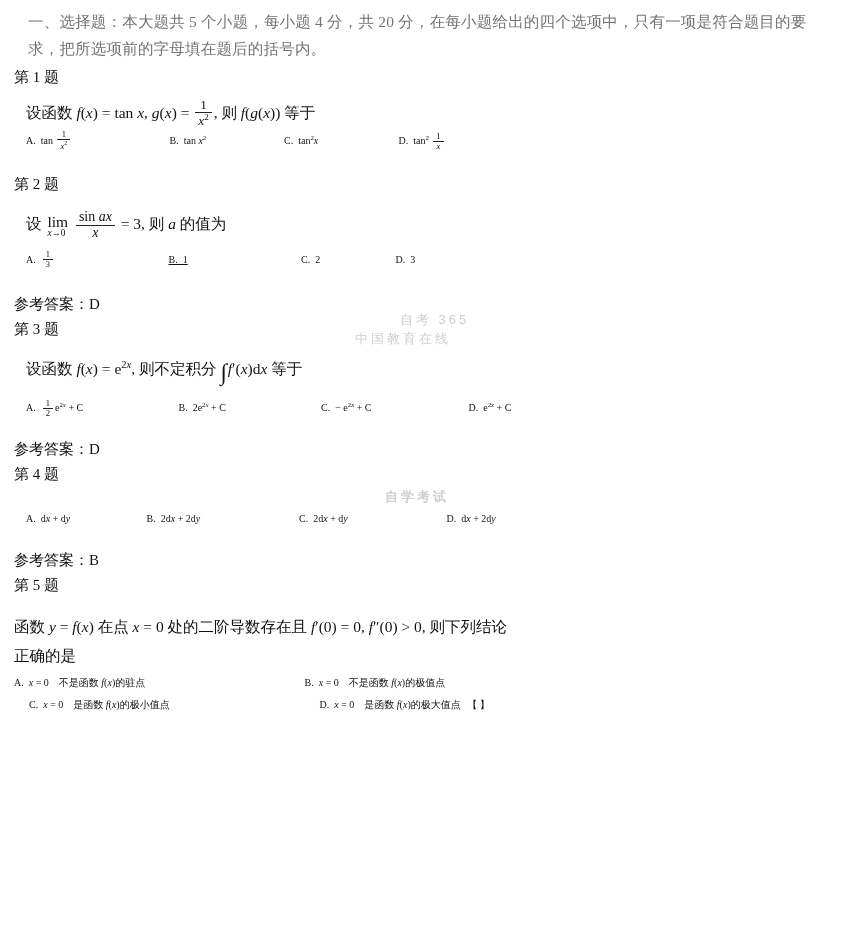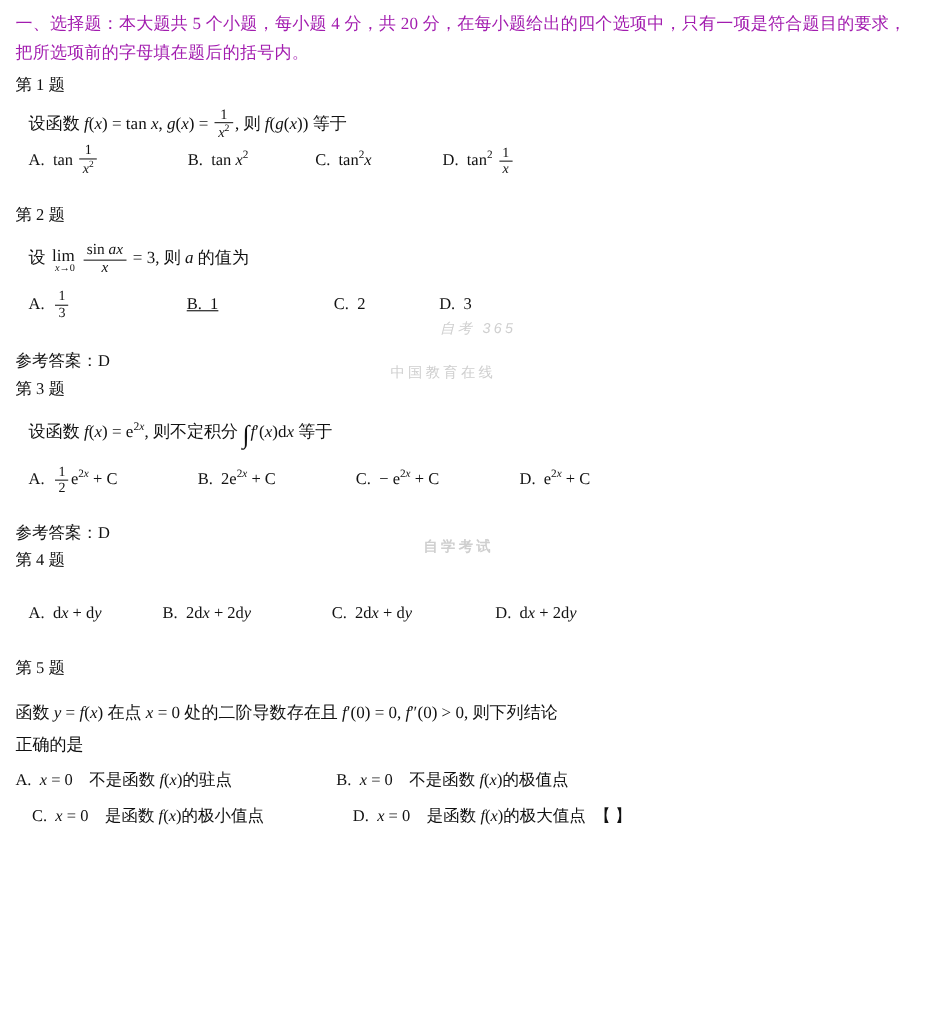--- a/index.html
+++ b/index.html
@@ -20,21 +20,22 @@
     height: 928px;
     padding: 0;
     position: relative;
     box-sizing: border-box;
   }
   .intro {
     font-size: 15.5px;
     line-height: 1.75;
     padding: 8px 14px 0 14px;
     letter-spacing: 0.2px;
-    color: #a21caf;
+    color: #737373;
+    margin-left: 14px;
   }
   .qlabel {
     font-size: 15px;
     padding: 6px 14px 0 14px;
     color: #111;
   }
   .answer {
     font-size: 15px;
     padding: 4px 14px 0 14px;
     color: #111;
@@ -43,21 +44,21 @@
     padding: 10px 0 4px 26px;
     font-size: 15px;
     color: #111;
   }
   .stem {
     font-size: 15.5px;
     line-height: 2.0;
     white-space: nowrap;
   }
   .opts {
-    font-size: 15px;
+    font-size: 10px;
     line-height: 2.1;
     white-space: nowrap;
     margin-top: 2px;
   }
   .opts span.opt {
     display: inline-block;
   }
   
   .mi { font-style: italic; font-family: "Liberation Serif", serif; }
   .frac {
@@ -74,21 +75,21 @@
     border-bottom: 1px solid #222;
   }
   .frac .den {
     display: block;
     padding: 0 3px;
   }
   sup { font-size: 0.68em; vertical-align: super; }
   sub { font-size: 0.68em; vertical-align: sub; }
   .lim {
     display: inline-block;
-    text-align: right;
+    text-align: left;
     vertical-align: -0.45em;
     margin: 0 2px;
     line-height: 1.0;
   }
   .lim .limtop { display: block; font-size: 1em; }
   .lim .limbot { display: block; font-size: 0.6em; }
   .intgl {
     font-size: 1.5em;
     vertical-align: -0.25em;
     font-family: "Liberation Serif", serif;
@@ -110,21 +111,21 @@
     white-space: nowrap;
     font-family: "Liberation Sans", sans-serif;
   }
   .spacer-md { height: 14px; }
 </style>
 </head>
 <body>
 
 <div class="page">
 
-  <div class="ghost" style="left:400px; top:290px;font-style:italic;">自考 365</div>
+  <div class="ghost" style="left:400px; top:311px;">自考 365</div>
   <div class="ghost" style="left:355px; top:330px;">中国教育在线</div>
   <div class="ghost" style="left:385px; top:488px;font-weight:bold;">自学考试</div>
 
   <div class="intro">一、选择题：本大题共 5 个小题，每小题 4 分，共 20 分，在每小题给出的四个选项中，只有一项是符合题目的要求，把所选项前的字母填在题后的括号内。</div>
 
   <div class="qlabel">第 1 题</div>
   <div class="qbody">
     <div class="stem">
       <span>设函数</span>
       <span class="mi">f</span>(<span class="mi">x</span>) = tan <span class="mi">x</span>,
@@ -191,20 +192,23 @@
   <div class="qlabel">第 4 题</div>
   <div class="qbody" style="padding-top:22px;">
     <div class="opts">
       <span class="opt" style="width:118px;">A.&nbsp; d<span class="mi">x</span> + d<span class="mi">y</span></span>
       <span class="opt" style="width:150px;">B.&nbsp; 2d<span class="mi">x</span> + 2d<span class="mi">y</span></span>
       <span class="opt" style="width:145px;">C.&nbsp; 2d<span class="mi">x</span> + d<span class="mi">y</span></span>
       <span class="opt">D.&nbsp; d<span class="mi">x</span> + 2d<span class="mi">y</span></span>
     </div>
   </div>
   <div class="spacer-md"></div>
+  <div class="answer">
+    <span>参考答案：</span><span>B</span>
+  </div>
 
   <div class="qlabel">第 5 题</div>
   <div class="qbody" style="padding-left:14px; padding-top:18px;">
     <div class="stem" style="line-height:1.85;">
       函数 <span class="mi">y</span> = <span class="mi">f</span>(<span class="mi">x</span>) 在点 <span class="mi">x</span> = 0 处的二阶导数存在且
       <span class="mi">f</span>′(0) = 0, <span class="mi">f</span>″(0) &gt; 0, 则下列结论
     </div>
     <div class="stem" style="line-height:1.85;">正确的是</div>
     <div class="opts" style="line-height:2.0;">
       <span class="opt" style="width:288px;">A.&nbsp; <span class="mi">x</span> = 0&nbsp;&nbsp;&nbsp; 不是函数 <span class="mi">f</span>(<span class="mi">x</span>)的驻点</span>

